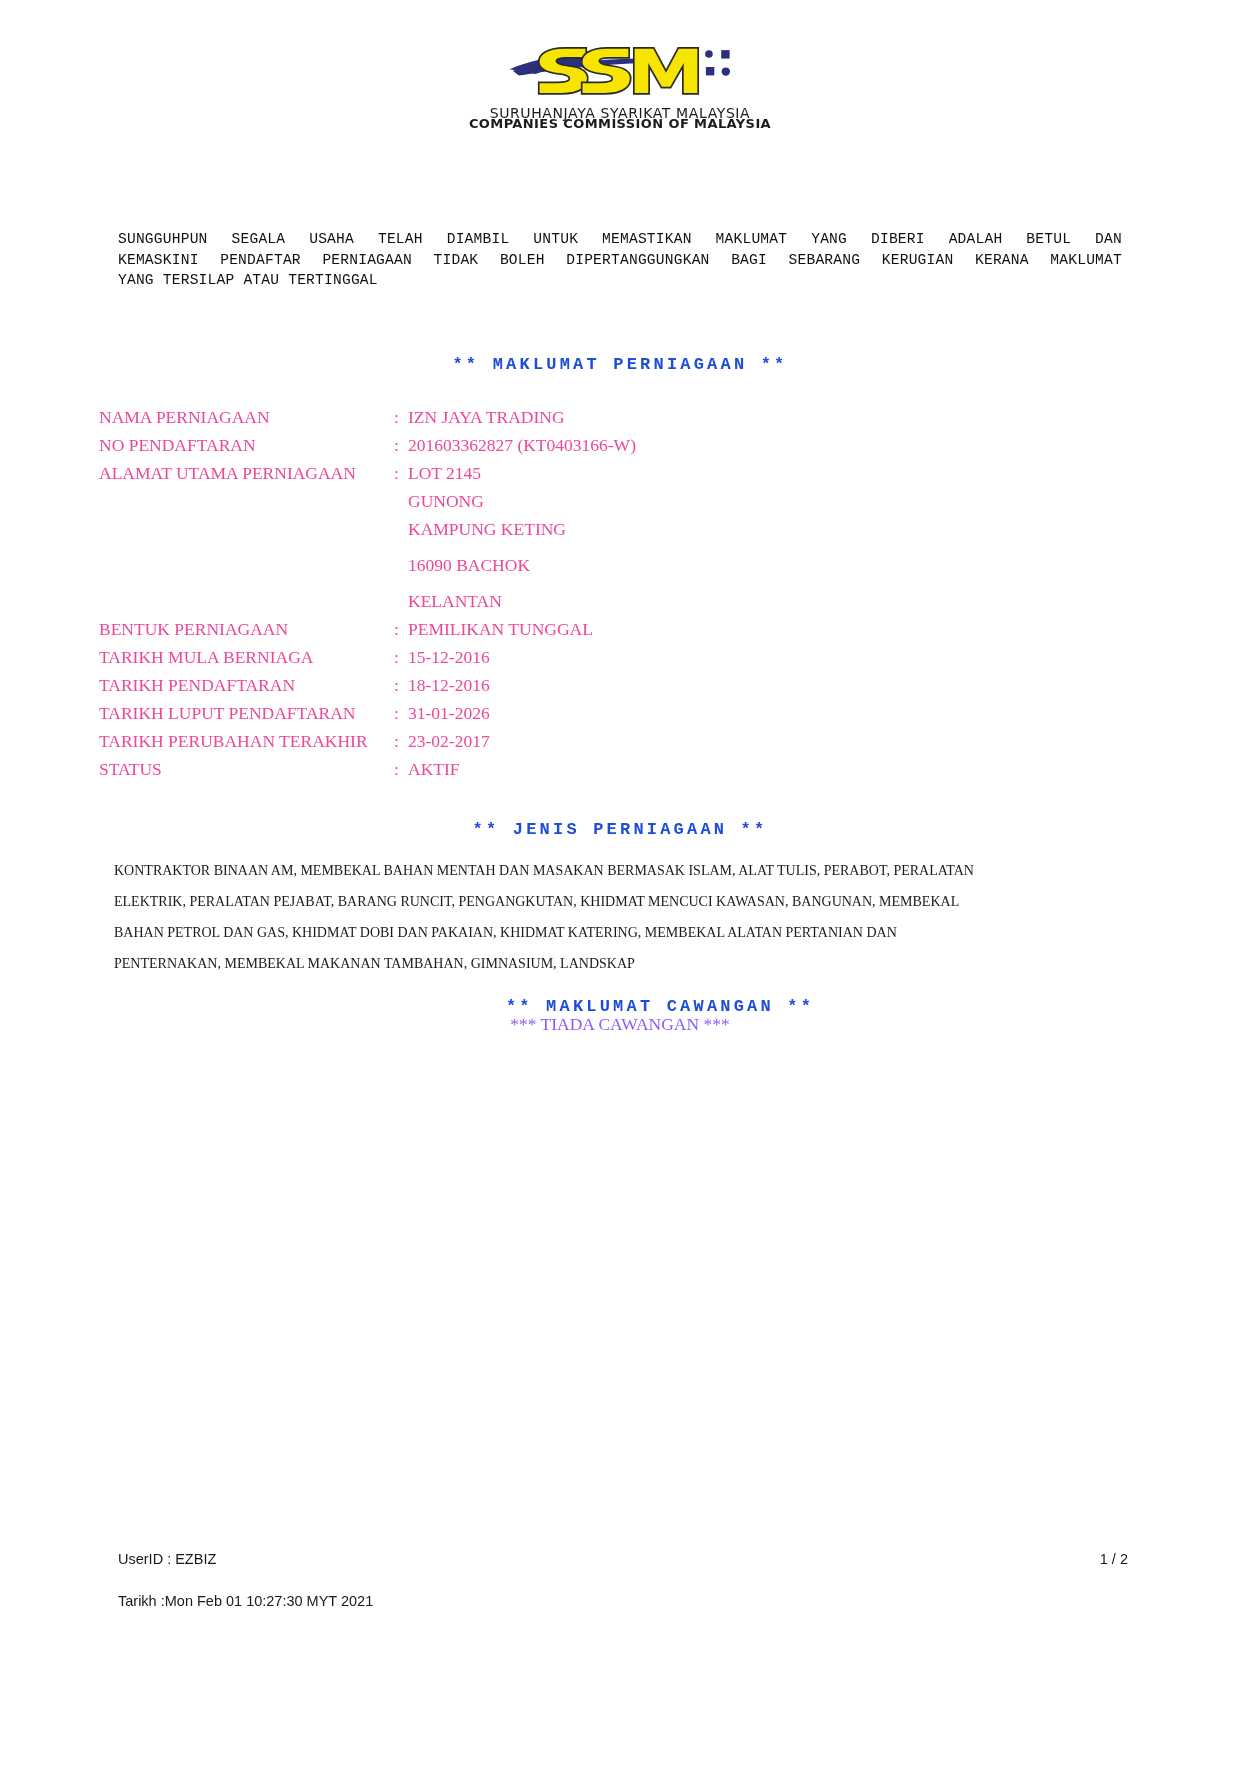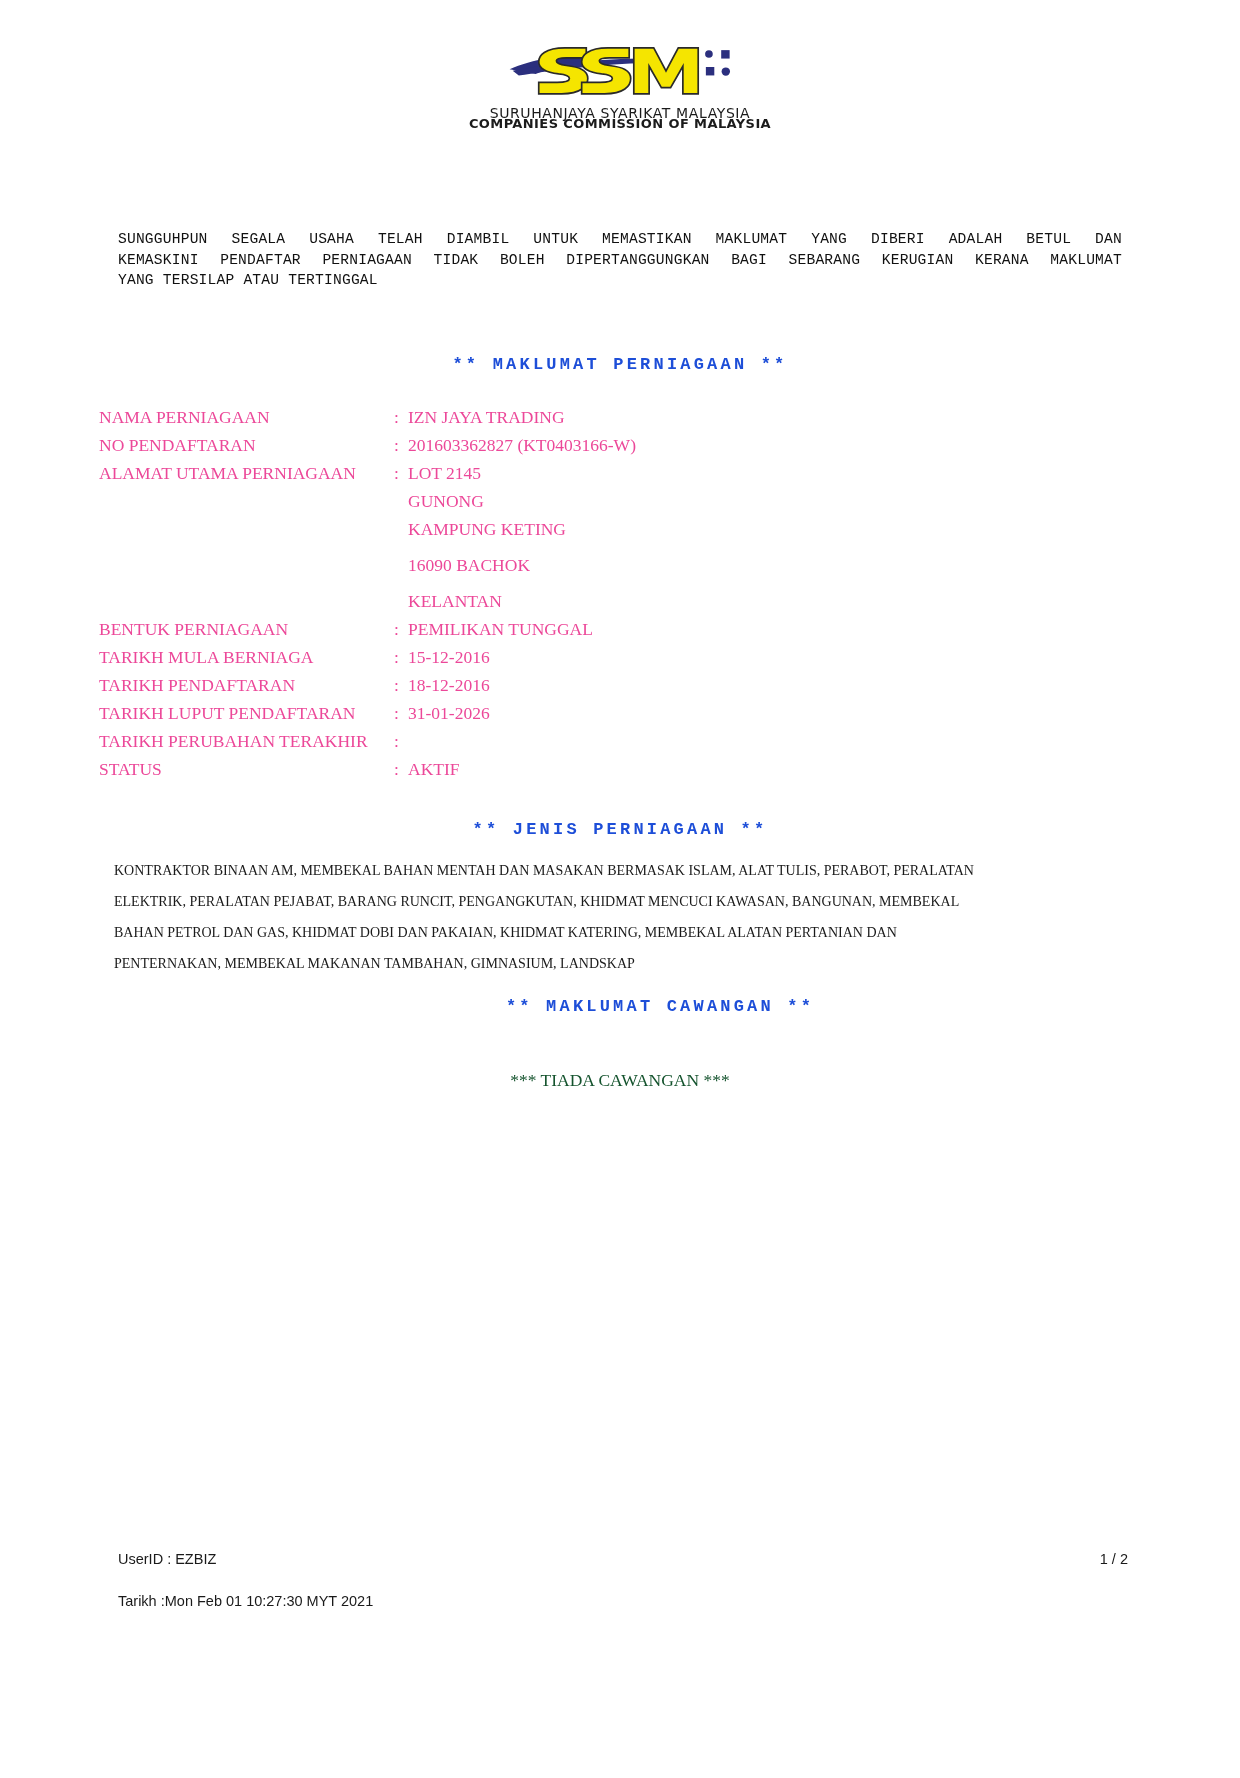--- a/index.html
+++ b/index.html
@@ -131,26 +131,26 @@
     font-size: 14px;
     line-height: 31px;
     text-align: justify;
     color: #1a1a1a;
   }
   .jenis-body .last { text-align: left; }
 
   
   .cawangan-body {
     position: absolute;
-    top: 1070px;
+    top: 1014px;
     left: 0;
     width: 1240px;
     text-align: center;
     font-size: 17.5px;
-    color: #14532d;
+    color: #8b5cf6;
   }
 
   
   .footer {
     position: absolute;
     bottom: 169px;
     left: 118px;
     width: 1010px;
     display: flex;
     justify-content: space-between;
@@ -269,20 +269,21 @@
 
     <div class="row">
       <span class="label">TARIKH LUPUT  PENDAFTARAN</span>
       <span class="colon">:</span>
       <span class="value">31-01-2026</span>
     </div>
 
     <div class="row">
       <span class="label">TARIKH PERUBAHAN TERAKHIR</span>
       <span class="colon">:</span>
+      <span class="value">23-02-2017</span>
     </div>
 
     <div class="row">
       <span class="label">STATUS</span>
       <span class="colon">:</span>
       <span class="value">AKTIF</span>
     </div>
 
   </div>
 

